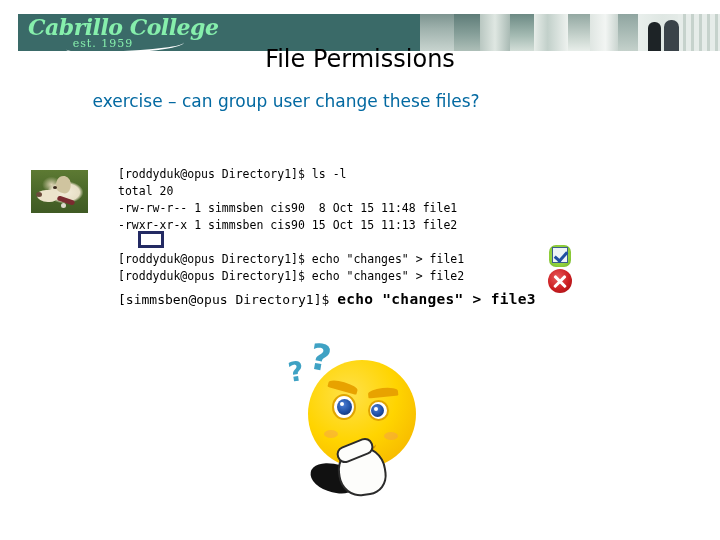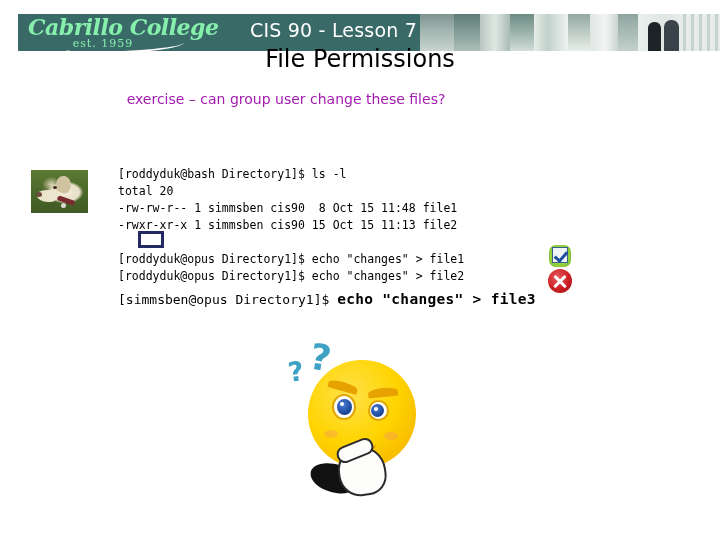--- a/index.html
+++ b/index.html
@@ -121,22 +121,22 @@
     font-size: 24px;
     color: #000000;
   }
   #slide-subtitle {
     position: absolute;
     left: 0;
     top: 91px;
     width: 572px;
     text-align: center;
     font-family: "DejaVu Sans", sans-serif;
-    font-size: 14px;
-    color: #a21caf;
+    font-size: 17px;
+    color: #0369a1;
   }
 
   
   #dog-photo {
     position: absolute;
     left: 31px;
     top: 170px;
     width: 57px;
     height: 43px;
     background:
@@ -367,37 +367,36 @@
       <div class="col-lines"></div>
     </div>
   </div>
 
   <div id="logo">
     <div class="logo-word">Cabrillo College</div>
     <div class="logo-est">est. 1959</div>
     <div class="logo-swoosh"></div>
   </div>
 
-  <div id="banner-title">CIS 90 - Lesson 7</div>
 </div>
 
 <div id="slide-title">File Permissions</div>
 <div id="slide-subtitle">exercise – can group user change these files?</div>
 
 <div id="dog-photo">
   <div class="ear"></div>
   <div class="snout"></div>
   <div class="nose"></div>
   <div class="eye"></div>
   <div class="collar"></div>
   <div class="tag"></div>
 </div>
 
 <div id="terminal">
-  <div class="term-line">[roddyduk@bash Directory1]$ ls -l</div>
+  <div class="term-line">[roddyduk@opus Directory1]$ ls -l</div>
   <div class="term-line">total 20</div>
   <div class="term-line">-rw-rw-r-- 1 simmsben cis90  8 Oct 15 11:48 file1</div>
   <div class="term-line">-rwxr-xr-x 1 simmsben cis90 15 Oct 15 11:13 file2</div>
   <div class="term-line">
     <span id="perm-highlight"></span>
   </div>
   <div class="term-line">[roddyduk@opus Directory1]$ echo "changes" &gt; file1</div>
   <div class="term-line">[roddyduk@opus Directory1]$ echo "changes" &gt; file2</div>
   <div class="term-line big"><span>[simmsben@opus Directory1]$ </span><span class="cmd-bold">echo "changes" &gt; file3</span></div>
 </div>

